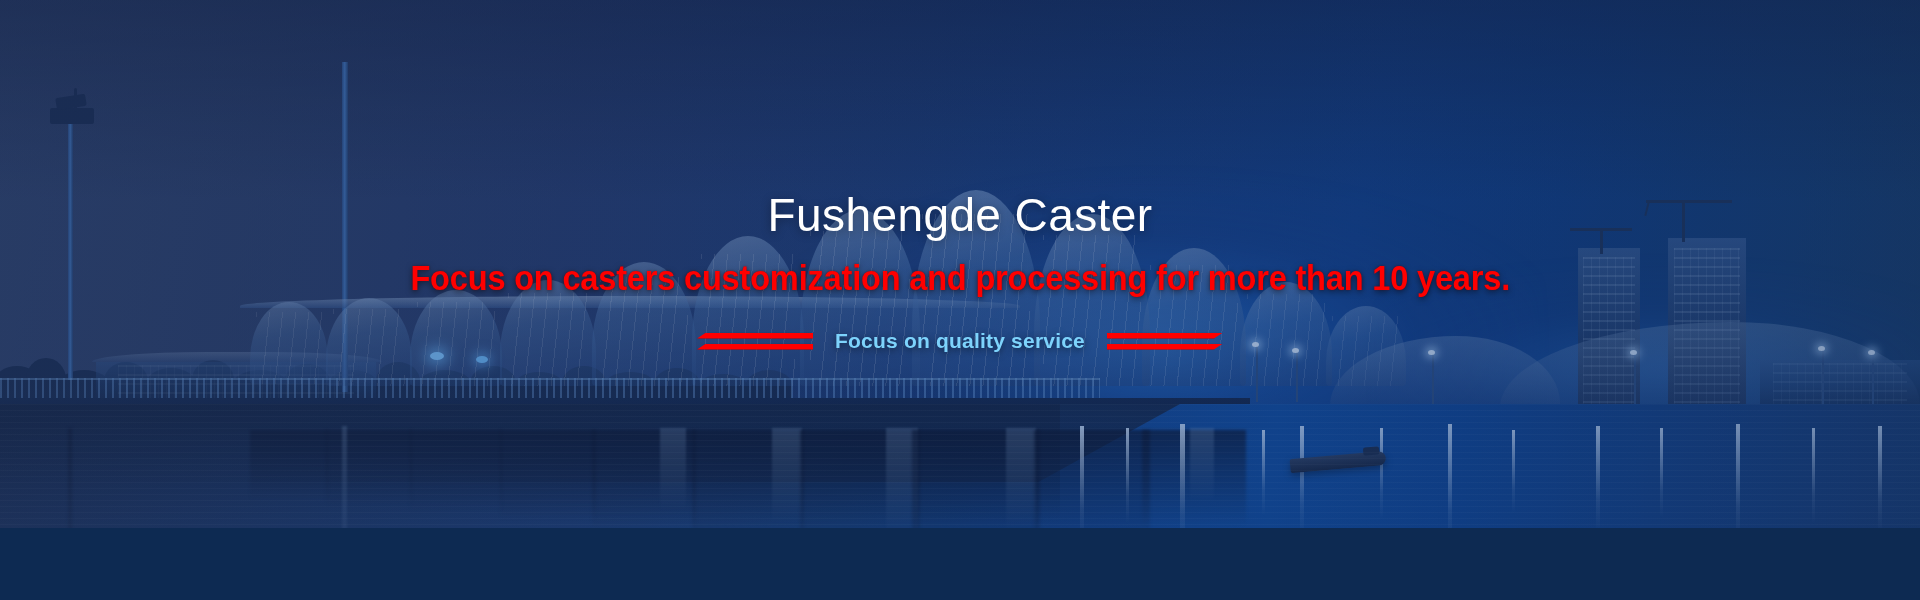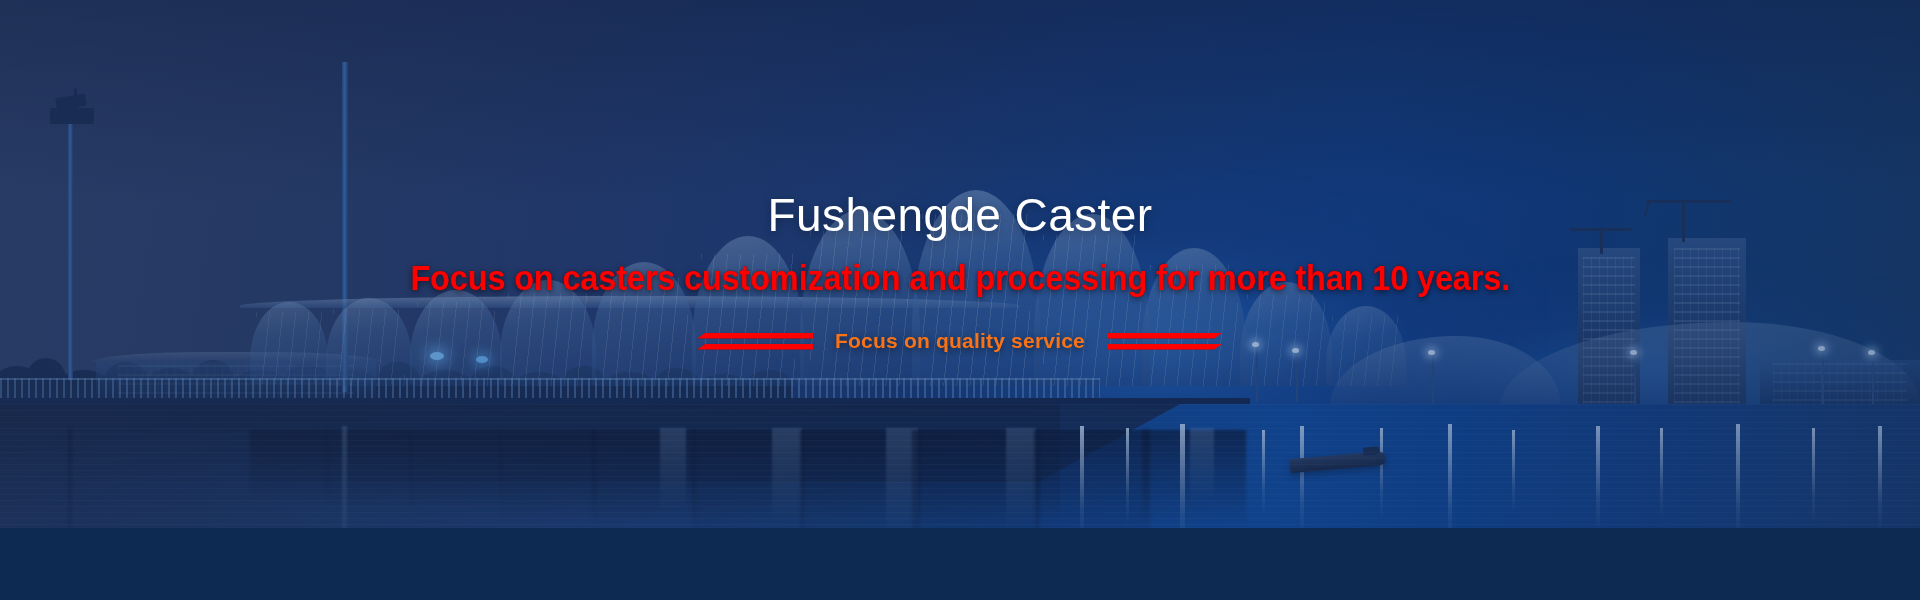--- a/index.html
+++ b/index.html
@@ -191,21 +191,21 @@
   }
   .tagrow{
     margin-top:34px;
     display:flex; align-items:center; gap:22px;
   }
   .bars{display:flex;flex-direction:column;gap:5px;}
   .bar{height:6px;background:#ff0000;box-shadow:0 1px 3px rgba(0,0,0,.5);}
   .bars-left .bar{width:116px;clip-path:polygon(9px 0,100% 0,100% 100%,0 100%);}
   .bars-right .bar{width:116px;clip-path:polygon(0 0,100% 0,calc(100% - 9px) 100%,0 100%);}
   .tagline{
-    font-size:21px; font-weight:600; color:#f97316; letter-spacing:.2px;
+    font-size:21px; font-weight:600; color:#7dd3fc; letter-spacing:.2px;
     text-shadow:0 2px 7px rgba(0,0,0,.5); white-space:nowrap;
   }
 </style>
 </head>
 <body>
 
 <div class="banner">
 
   <div class="sky"></div>
   <div class="sky-top-shade"></div>

